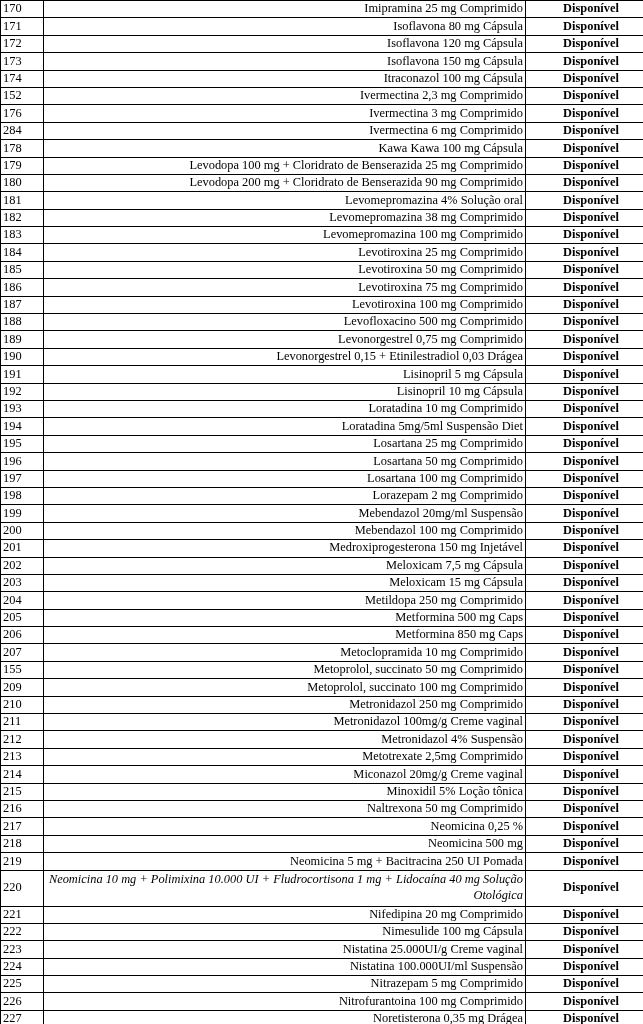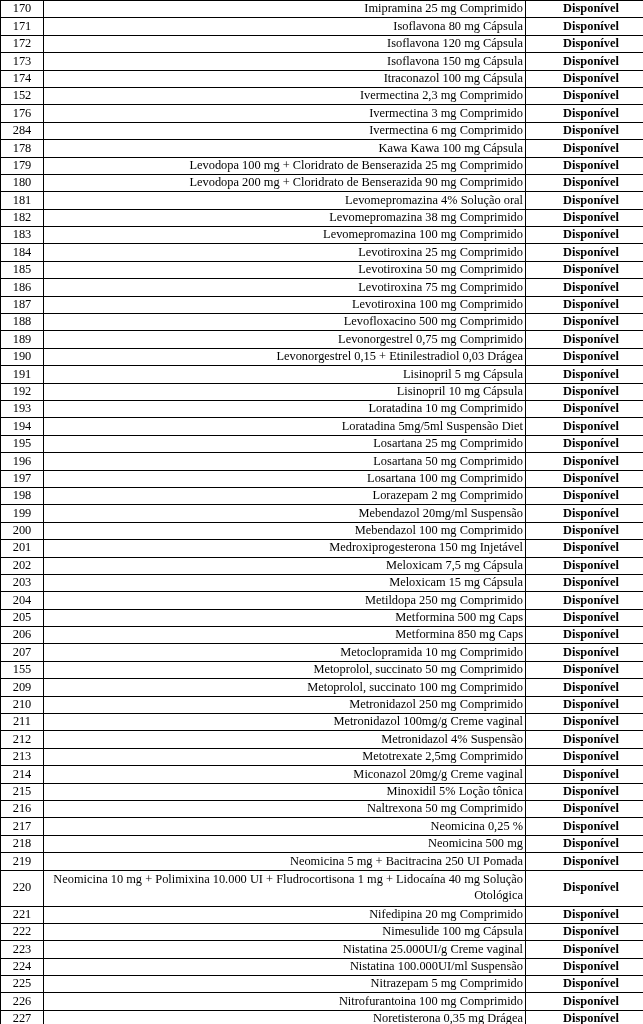--- a/index.html
+++ b/index.html
@@ -30,38 +30,38 @@
     border: 1px solid #000000;
     font-size: 12.4px;
     line-height: 1.18;
     padding: 0px 2px 1px 2px;
     vertical-align: middle;
     overflow: hidden;
     white-space: normal;
   }
   td.col-num {
     width: 38px;
-    text-align: center;
   }
   td.col-name {
     width: 477px;
     text-align: right;
     padding-left: 6px;
   }
   td.col-status {
     width: 126px;
     text-align: center;
     font-weight: bold;
   }
   tr.tall td {
     height: 34px;
   }
   tr.tall td.col-name {
     line-height: 1.25;
     vertical-align: middle;
+    font-style: italic;
   }
   tr.first-row td {
     border-top: 1px solid #000000;
   }
 </style>
 </head>
 <body>
 
 <div class="page">
   <table class="med-table">

